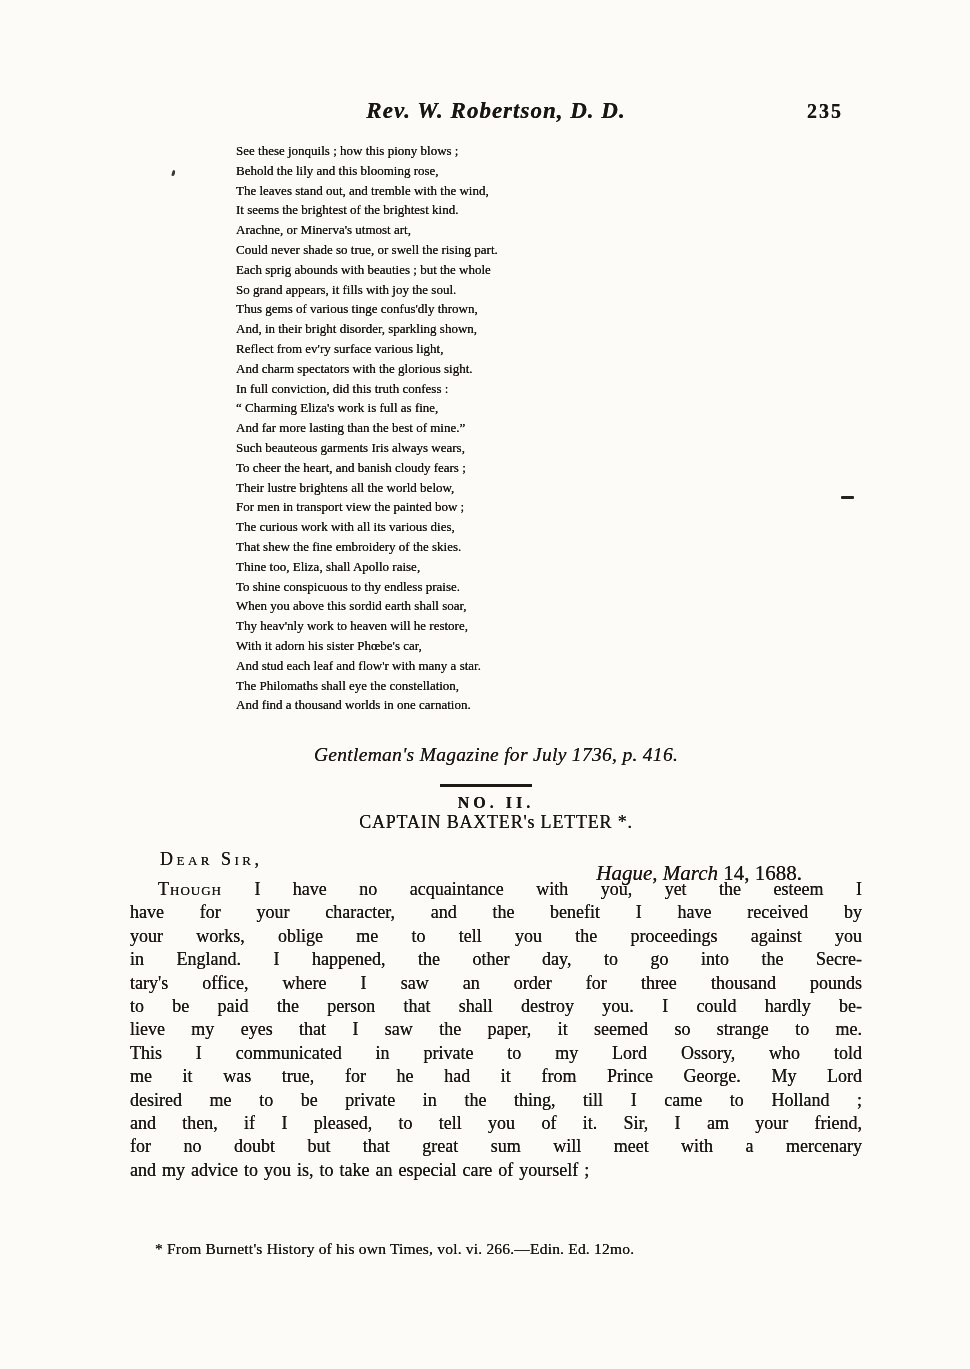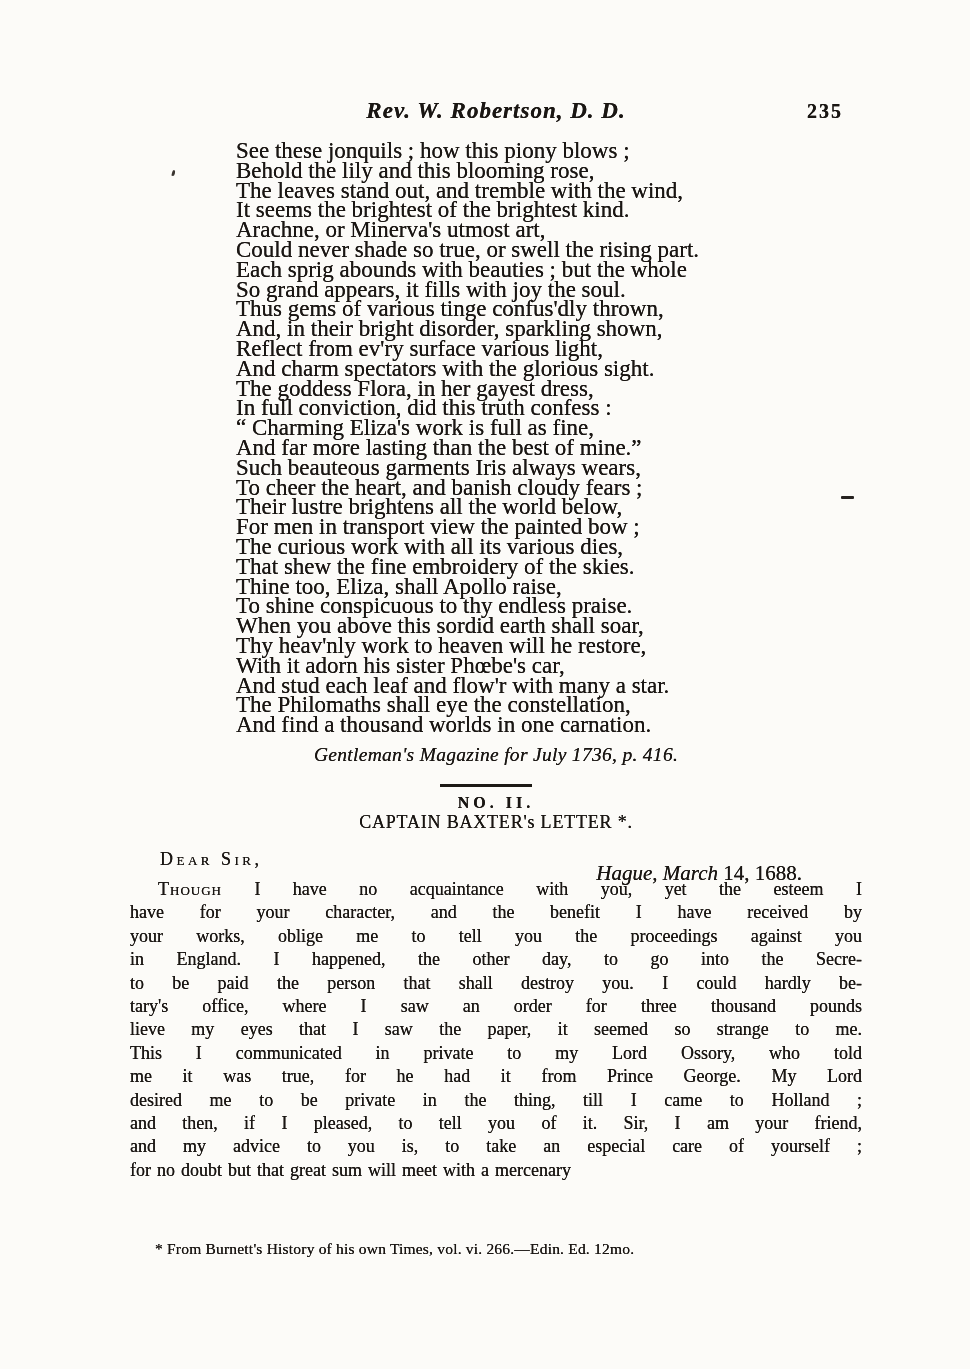--- a/index.html
+++ b/index.html
@@ -13,21 +13,21 @@
   .header-title {
     position:absolute; top:98px; left:130px; width:732px;
     text-align:center; font-style:italic; font-weight:700;
     font-size:23px; letter-spacing:1px;
   }
   .page-number {
     position:absolute; top:100px; right:127px;
     font-weight:700; font-size:20px; letter-spacing:2px;
   }
   
-  .poem { position:absolute; top:141px; left:236px; width:620px; font-size:23px; line-height:19.8px; }
+  .poem { position:absolute; top:141px; left:236px; width:620px; font-size:13px; line-height:19.8px; }
   .poem-line { white-space:nowrap; }
   
   .citation {
     position:absolute; top:744px; left:130px; width:732px;
     text-align:center; font-style:italic; font-size:19.5px; letter-spacing:0.3px;
   }
   .rule { position:absolute; top:784px; left:440px; width:92px; height:3px; background:#1c1915; }
   .section-no {
     position:absolute; top:794px; left:130px; width:732px;
     text-align:center; font-size:16px; letter-spacing:4px; font-weight:600;
@@ -70,21 +70,20 @@
       <div class="poem-line">The leaves stand out, and tremble with the wind,</div>
       <div class="poem-line">It seems the brightest of the brightest kind.</div>
       <div class="poem-line">Arachne, or Minerva's utmost art,</div>
       <div class="poem-line">Could never shade so true, or swell the rising part.</div>
       <div class="poem-line">Each sprig abounds with beauties ; but the whole</div>
       <div class="poem-line">So grand appears, it fills with joy the soul.</div>
       <div class="poem-line">Thus gems of various tinge confus'dly thrown,</div>
       <div class="poem-line">And, in their bright disorder, sparkling shown,</div>
       <div class="poem-line">Reflect from ev'ry surface various light,</div>
       <div class="poem-line">And charm spectators with the glorious sight.</div>
-      <div class="poem-line">The goddess Flora, in her gayest dress,</div>
       <div class="poem-line">In full conviction, did this truth confess :</div>
       <div class="poem-line">“ Charming Eliza's work is full as fine,</div>
       <div class="poem-line">And far more lasting than the best of mine.”</div>
       <div class="poem-line">Such beauteous garments Iris always wears,</div>
       <div class="poem-line">To cheer the heart, and banish cloudy fears ;</div>
       <div class="poem-line">Their lustre brightens all the world below,</div>
       <div class="poem-line">For men in transport view the painted bow ;</div>
       <div class="poem-line">The curious work with all its various dies,</div>
       <div class="poem-line">That shew the fine embroidery of the skies.</div>
       <div class="poem-line">Thine too, Eliza, shall Apollo raise,</div>
@@ -107,29 +106,29 @@
     <span class="salutation">Dear Sir,</span>
     <span class="dateline"><span class="it">Hague, March</span><span> 14, 1688.</span></span>
   </div>
 
   <div class="letter">
     <div class="line first"><span class="smallcaps">Though</span> <span>I have no acquaintance with you, yet the esteem I</span></div>
     <div class="rest">
         <div class="line">have for your character, and the benefit I have received by</div>
         <div class="line">your works, oblige me to tell you the proceedings against you</div>
         <div class="line">in England.  I happened, the other day, to go into the Secre-</div>
+        <div class="line">tary's office, where I saw an order for three thousand pounds</div>
         <div class="line">to be paid the person that shall destroy you.  I could hardly be-</div>
-        <div class="line">tary's office, where I saw an order for three thousand pounds</div>
         <div class="line">lieve my eyes that I saw the paper, it seemed so strange to me.</div>
         <div class="line">This I communicated in private to my Lord Ossory, who told</div>
         <div class="line">me it was true, for he had it from Prince George.  My Lord</div>
         <div class="line">desired me to be private in the thing, till I came to Holland ;</div>
         <div class="line">and then, if I pleased, to tell you of it.  Sir, I am your friend,</div>
+        <div class="line">for no doubt but that great sum will meet with a mercenary</div>
         <div class="line">and my advice to you is, to take an especial care of yourself ;</div>
-        <div class="line">for no doubt but that great sum will meet with a mercenary</div>
       </div>
   </div>
 
   <div class="footnote">* From Burnett's History of his own Times, vol. vi. 266.—Edin. Ed. 12mo.</div>
 
   <div class="artifact-dash"></div>
   <div class="artifact-speck"></div>
 
 </div>
 

